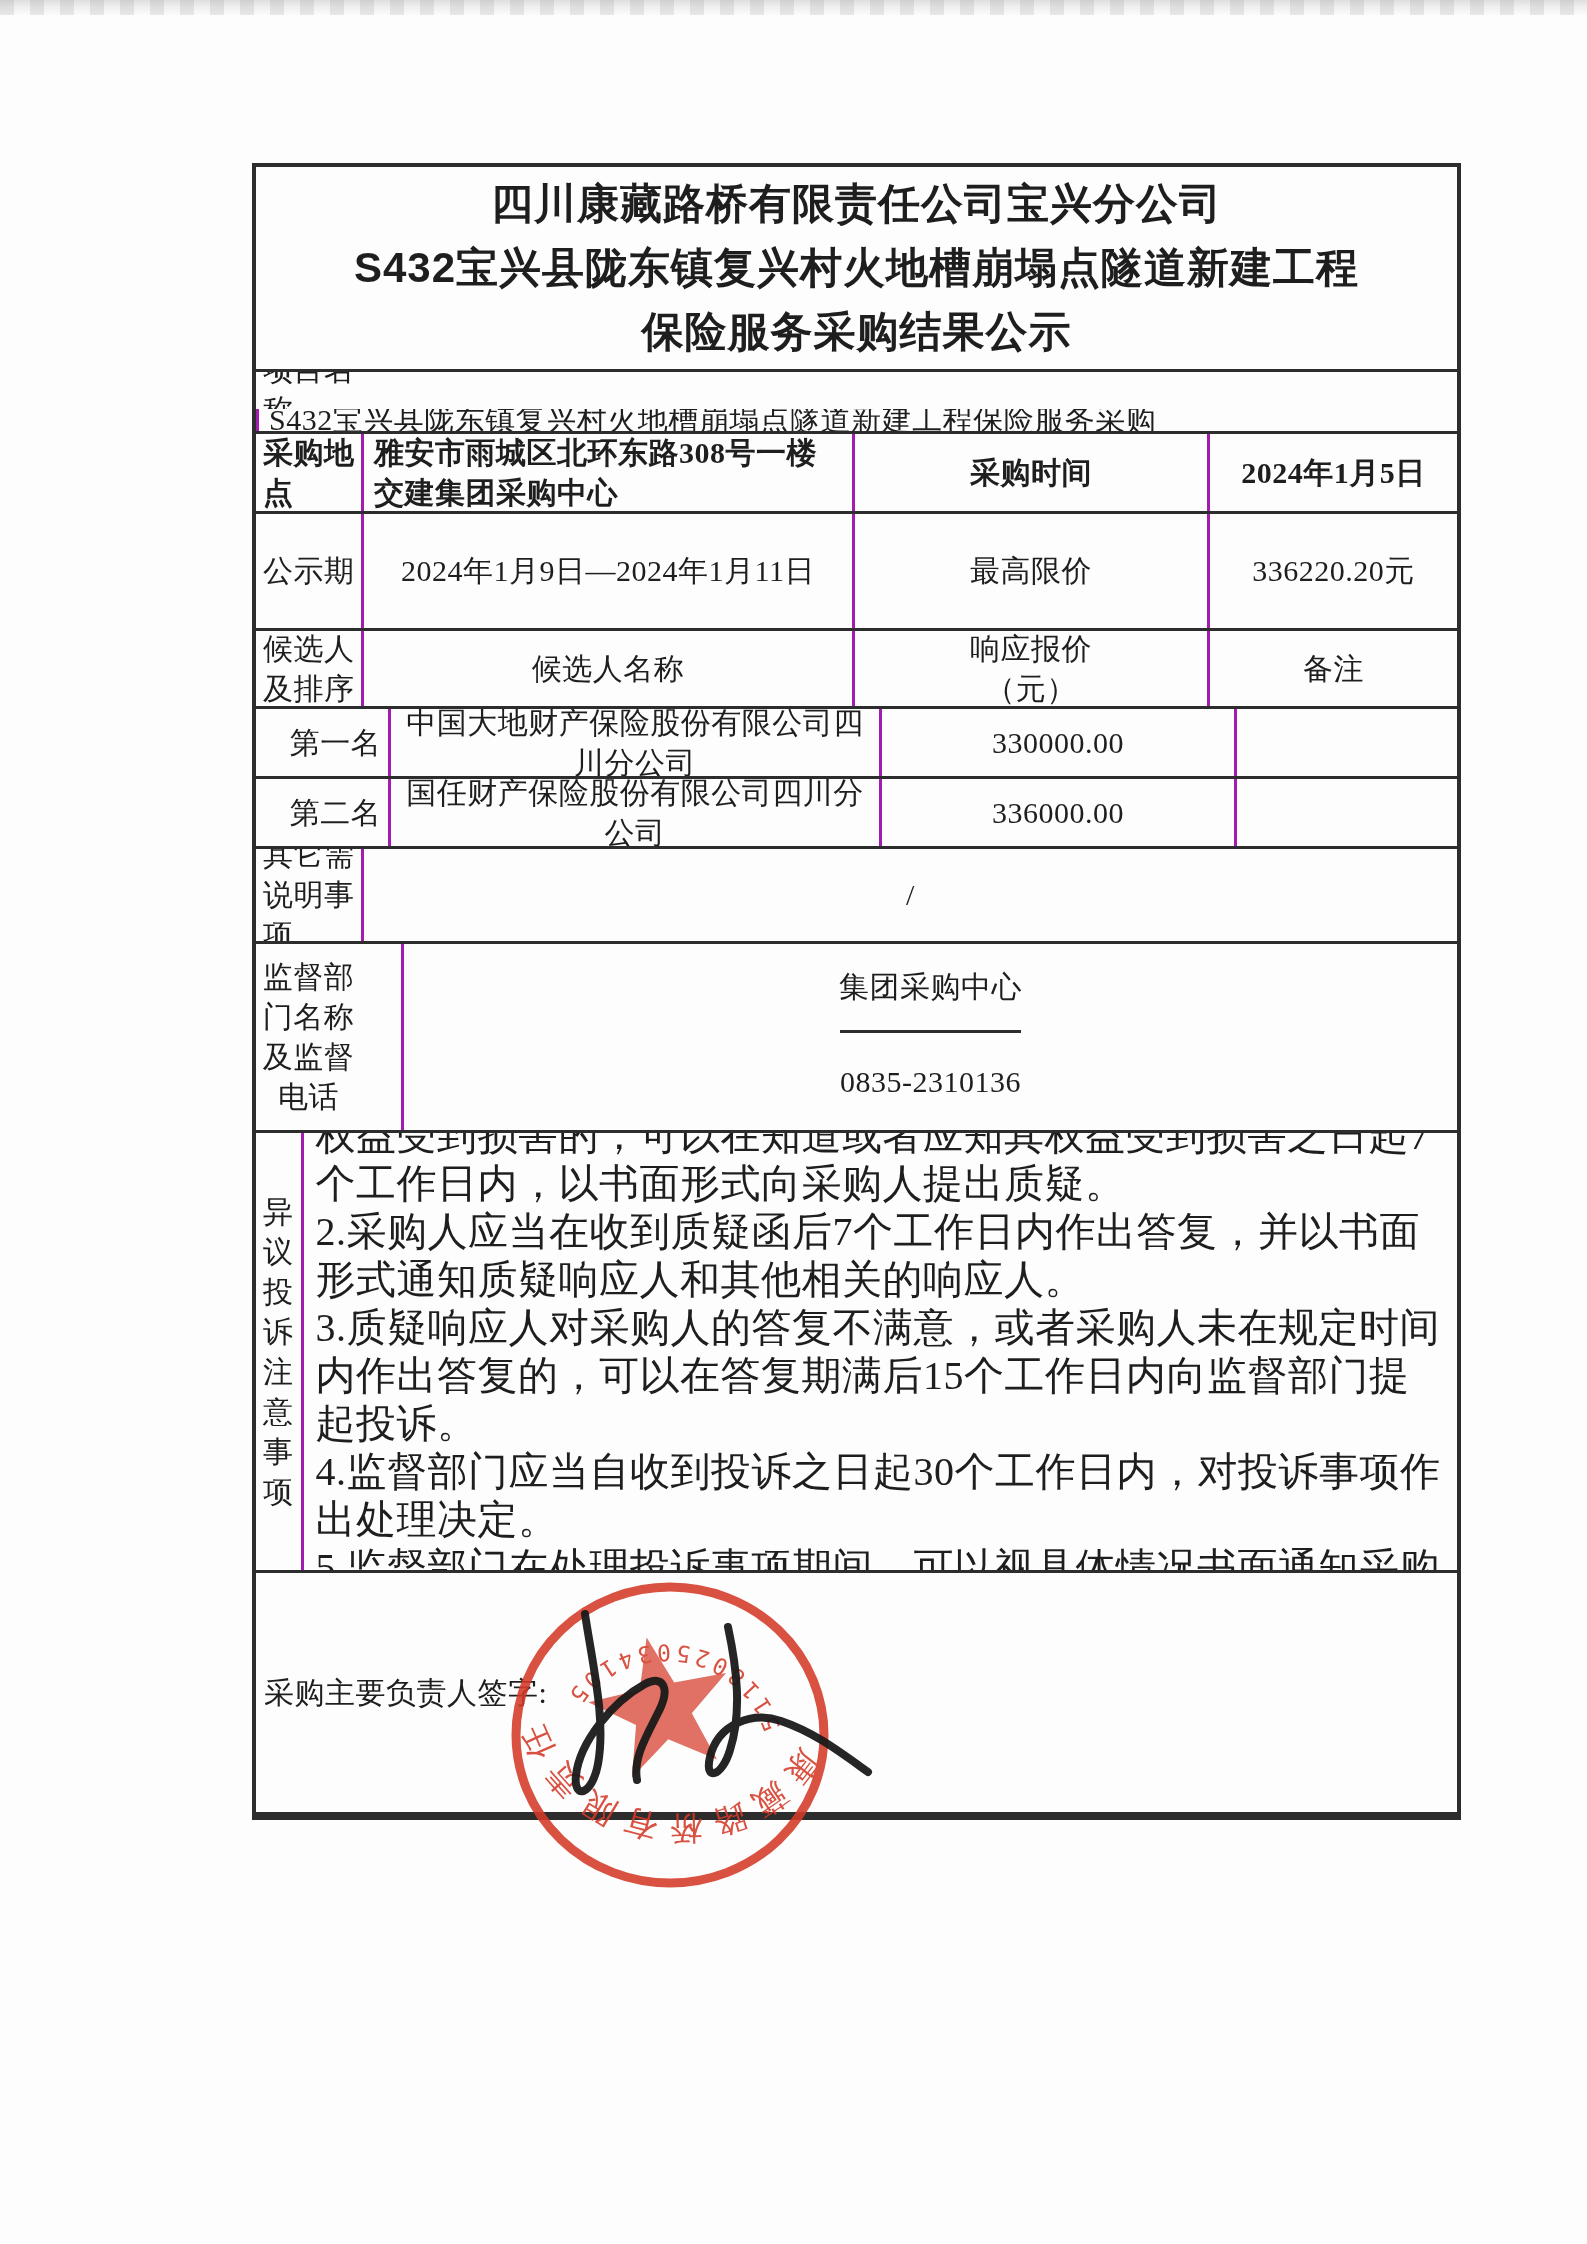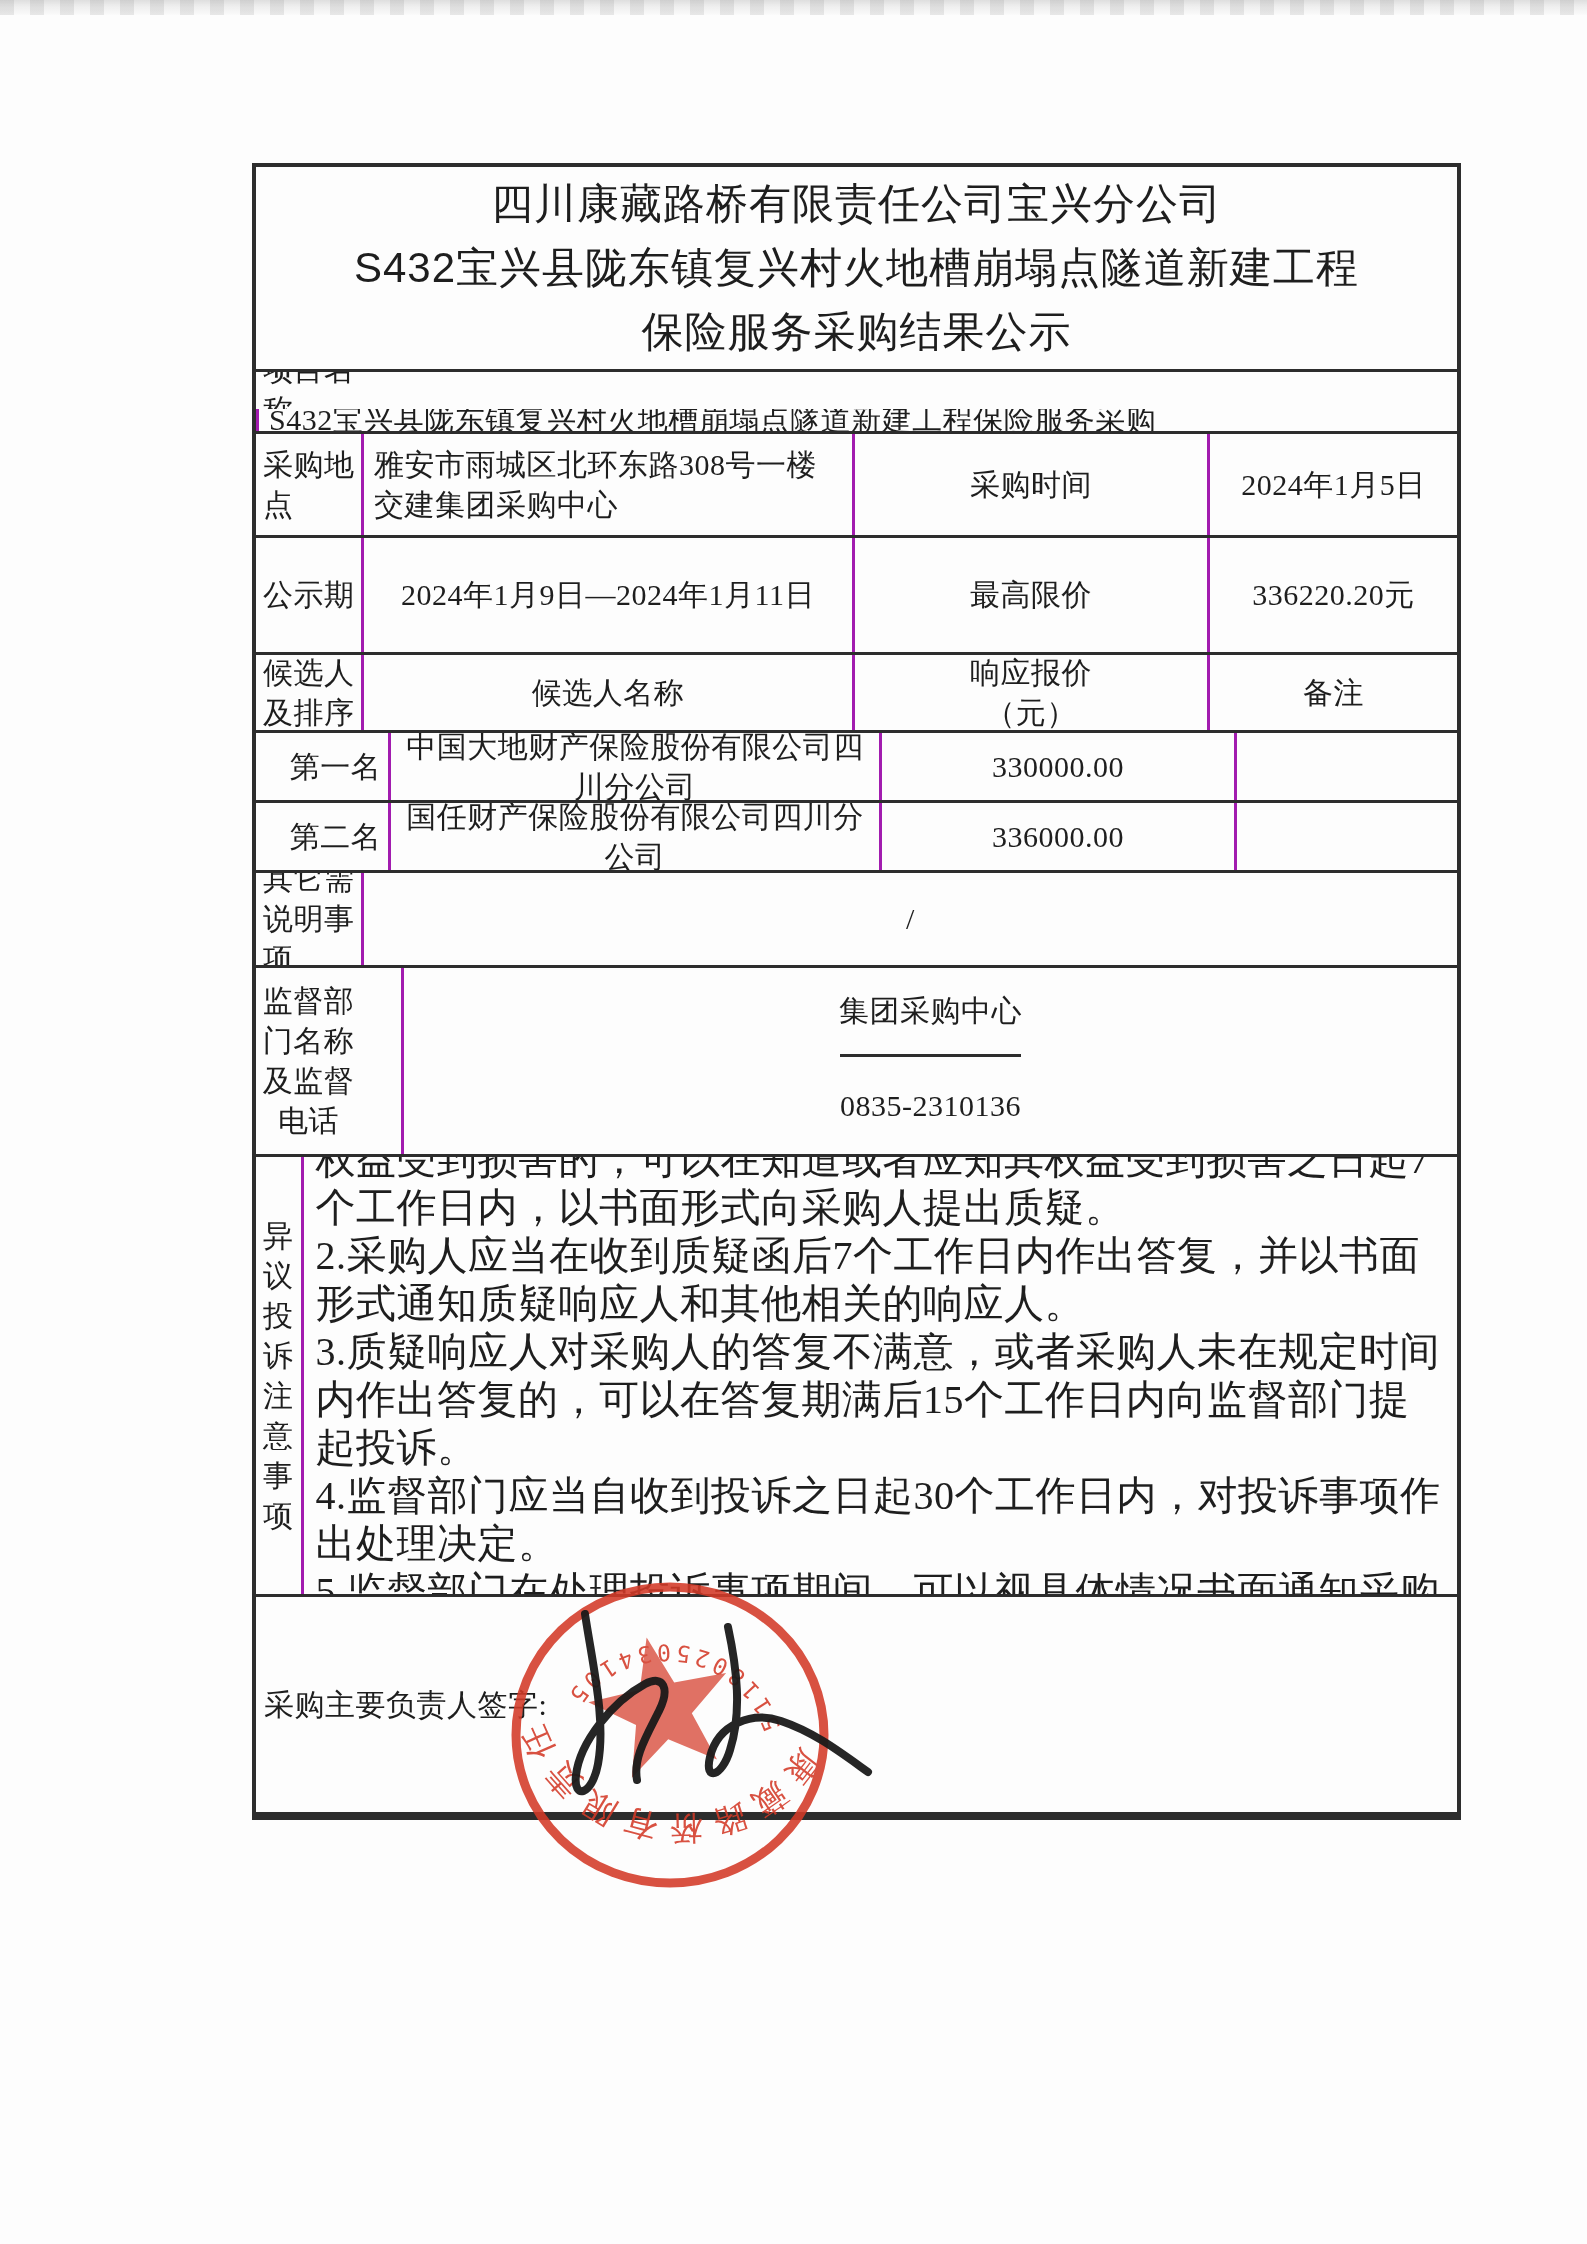--- a/index.html
+++ b/index.html
@@ -23,31 +23,31 @@
   .cell + .cell { border-left:3px solid #a21caf; }
 
   .w-label { width:105px; }
   .w-c2 { width:491px; }
   .w-c3 { width:355px; }
   .w-flex { flex:1 1 auto; }
 
   .h-title { height:202px; }
   .h-project { height:62px;flex-direction:column; }
   .h-purchaser { height:75px; }
-  .h-location { height:104px; }
+  .h-location { height:80px;font-weight:bold; }
   .h-publicity { height:117px; }
   .h-candhead { height:78px; }
   .h-cand { height:70px;padding-left:27px; }
   .h-other { height:95px; }
   .h-superv { height:189px;gap:40px; }
   .h-objection { height:440px; }
   .h-sign { flex:1 1 auto; }
 
   .title-cell { width:100%; flex-direction:column; justify-content:center; }
-  .title-line { font-family:"Liberation Sans","DejaVu Sans",sans-serif; font-weight:400;
+  .title-line { font-family:"Liberation Sans","DejaVu Sans",sans-serif; font-weight:700;
     font-size:42px; line-height:64px; text-align:right; letter-spacing:1px; }
 
   .txt { font-size:30px; line-height:40px; letter-spacing:.5px; }
   .lbl { padding:4px 2px 4px 7px; }
   .lbl-center { justify-content:center; text-align:center; padding:4px 2px; }
   .val-left { padding:4px 6px 4px 10px; text-align:left; }
   .val-center { justify-content:center; text-align:center; padding:4px 4px; }
   .pre { white-space:pre-line; }
 
   .superv-col { flex:1 1 auto; display:flex; flex-direction:column; }

